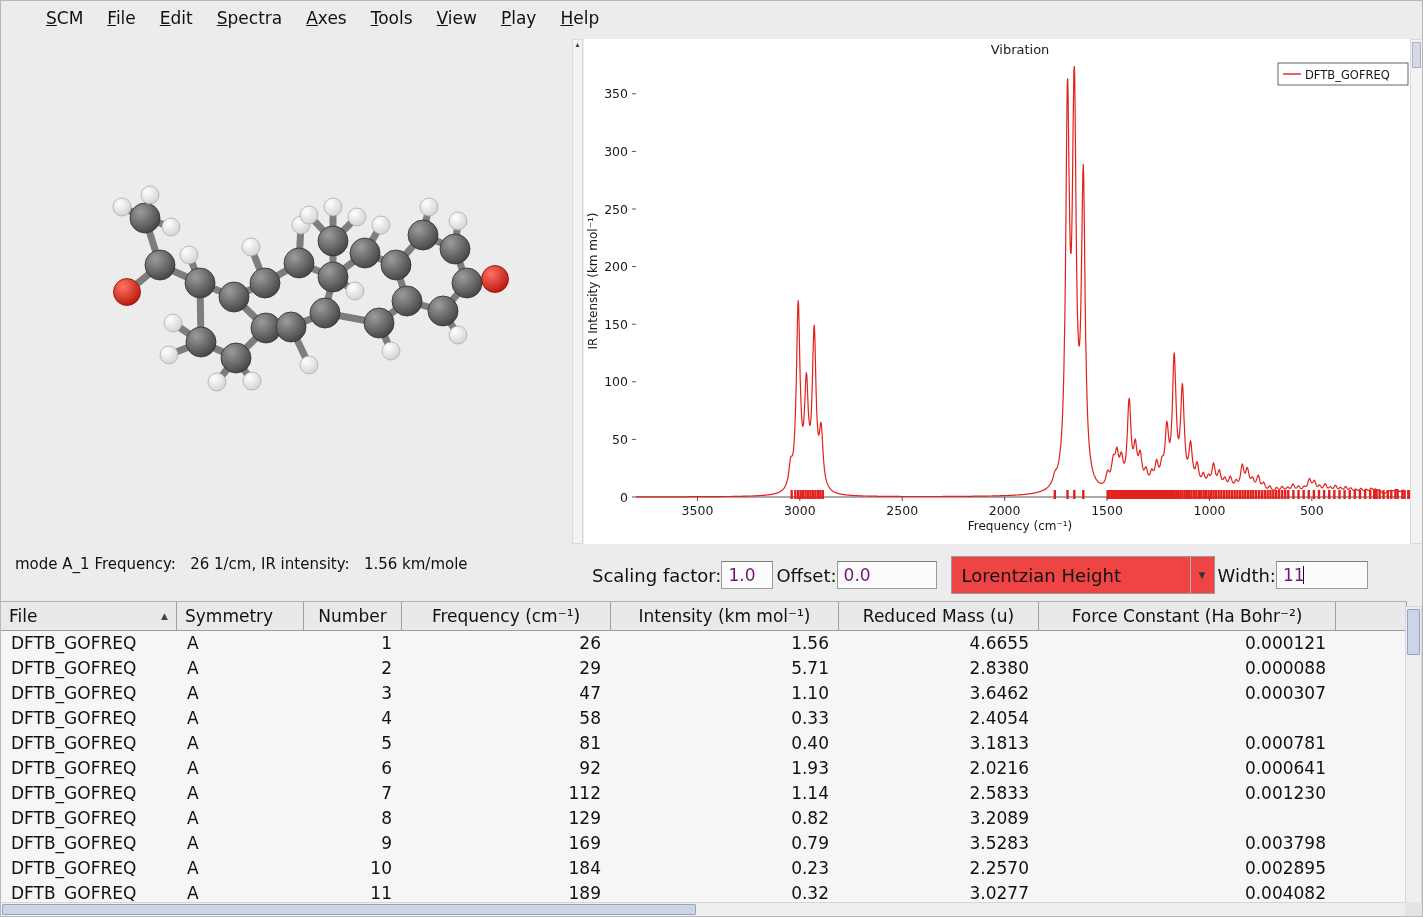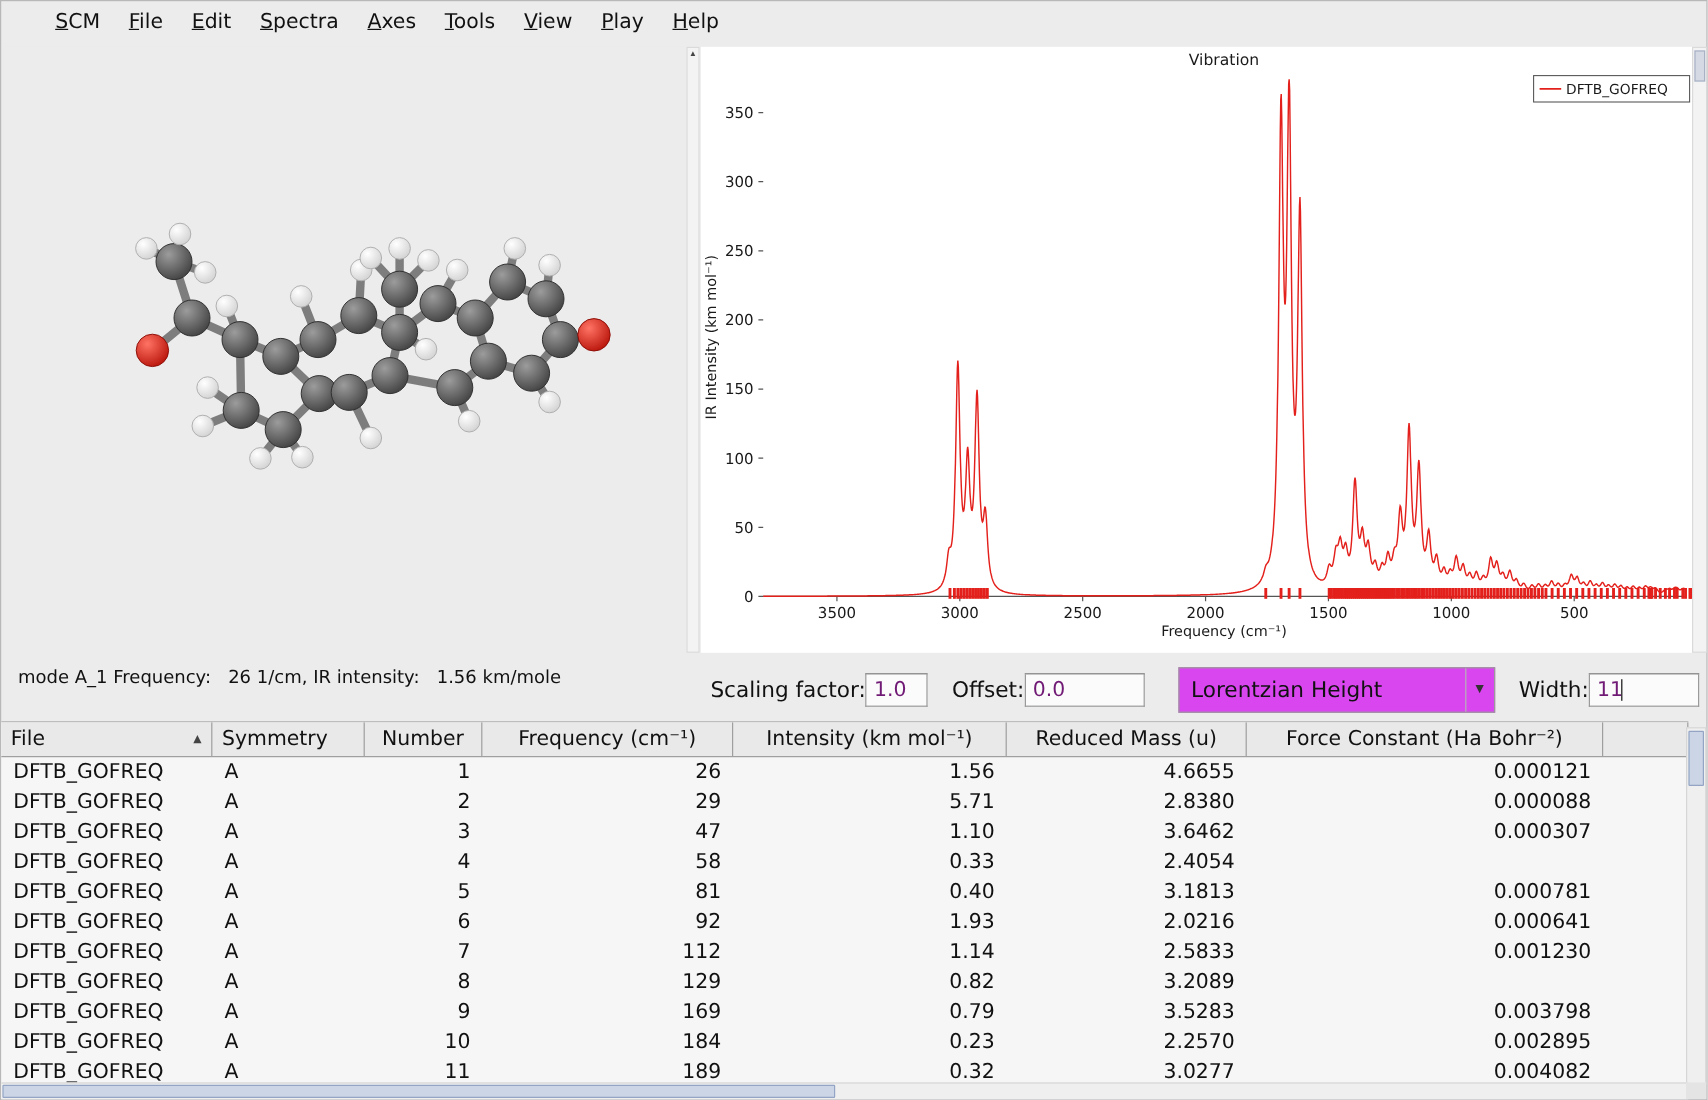--- a/index.html
+++ b/index.html
@@ -22,24 +22,24 @@
   .left-strip { position:absolute; left:0; top:2px; width:11px; height:505px; background:#f3f3f3; border:1px solid #dadada; text-align:center; }
   .left-strip .arrow { display:block; font-size:8px; line-height:10px; color:#444; }
   .chart-box { position:absolute; left:12px; top:2px; width:826px; height:505px; background:#ffffff;text-decoration:underline; }
   #chart-svg { width:826px; height:505px; display:block; }
   .right-strip { position:absolute; right:1px; top:2px; width:13px; height:505px; background:#f3f3f3; border:1px solid #dadada; }
   .right-strip .thumb { position:absolute; left:1px; right:1px; top:2px; height:26px; background:#d4d9e4; border:1px solid #a9b2c5; }
 
   
   .controls { position:absolute; left:0; top:514px; width:852px; height:48px; display:flex; align-items:center; font-size:18px; color:#111; }
   .ctl-label { white-space:pre; }
-  .ml8 { margin-left:20px; } .ml16 { margin-left:20px; }
+  .ml8 { margin-left:20px; } .ml16 { margin-left:3px; }
   .ctl-input { height:28px; border:1px solid #9a9a9a; border-top-color:#7c7c7c; background:#fbfbfb; font-family:"DejaVu Sans",sans-serif; font-size:17px; padding:0 6px; color:#701a75; }
   .w52 { width:52px; } .w100 { width:100px; } .w92 { width:92px; }
-  .combo { margin-left:28px; width:264px; height:38px; background:#d946ef; border:1px solid #9a9a9a; display:flex; align-items:center; position:relative; }
+  .combo { margin-left:14px; width:264px; height:38px; background:#ef4444; border:1px solid #9a9a9a; display:flex; align-items:center; position:relative; }
   .combo-text { padding-left:10px; font-size:18px; flex:1; }
   .combo-arrow { width:24px; height:100%; border-left:1px solid #b5b5b5; display:flex; align-items:center; justify-content:center; font-size:9px; color:#333; }
   .inputwrap { position:relative; display:inline-block; }
   .caret { position:absolute; left:27px; top:5px; width:1px; height:18px; background:#111; }
 
   
   .table-section { position:absolute; left:0; top:600px; width:1406px; height:317px; background:#f6f6f6; border-top:1px solid #b0b0b0; }
   .thead { display:flex; height:29px; background:#e9e9e9; border-bottom:1px solid #9f9f9f; font-size:17px; color:#111; }
   .th { display:flex; align-items:center; justify-content:center; border-right:1px solid #9f9f9f; padding:0 8px; position:relative; }
   .th.c0, .th.c1 { justify-content:flex-start; }

